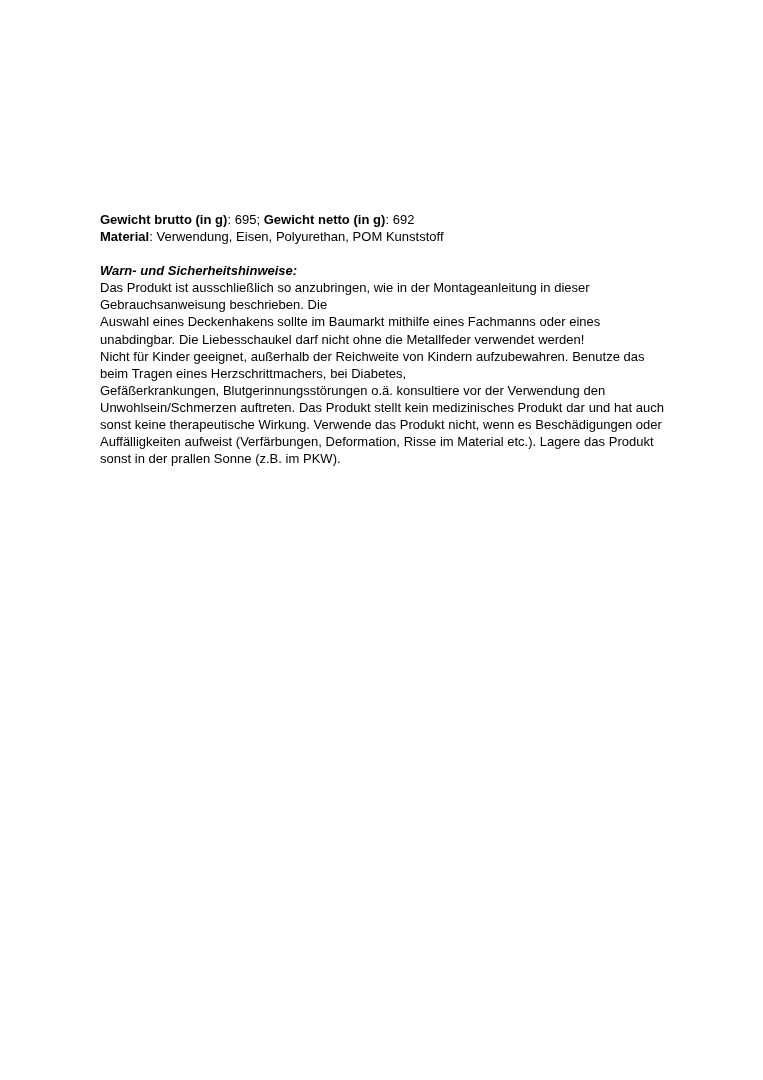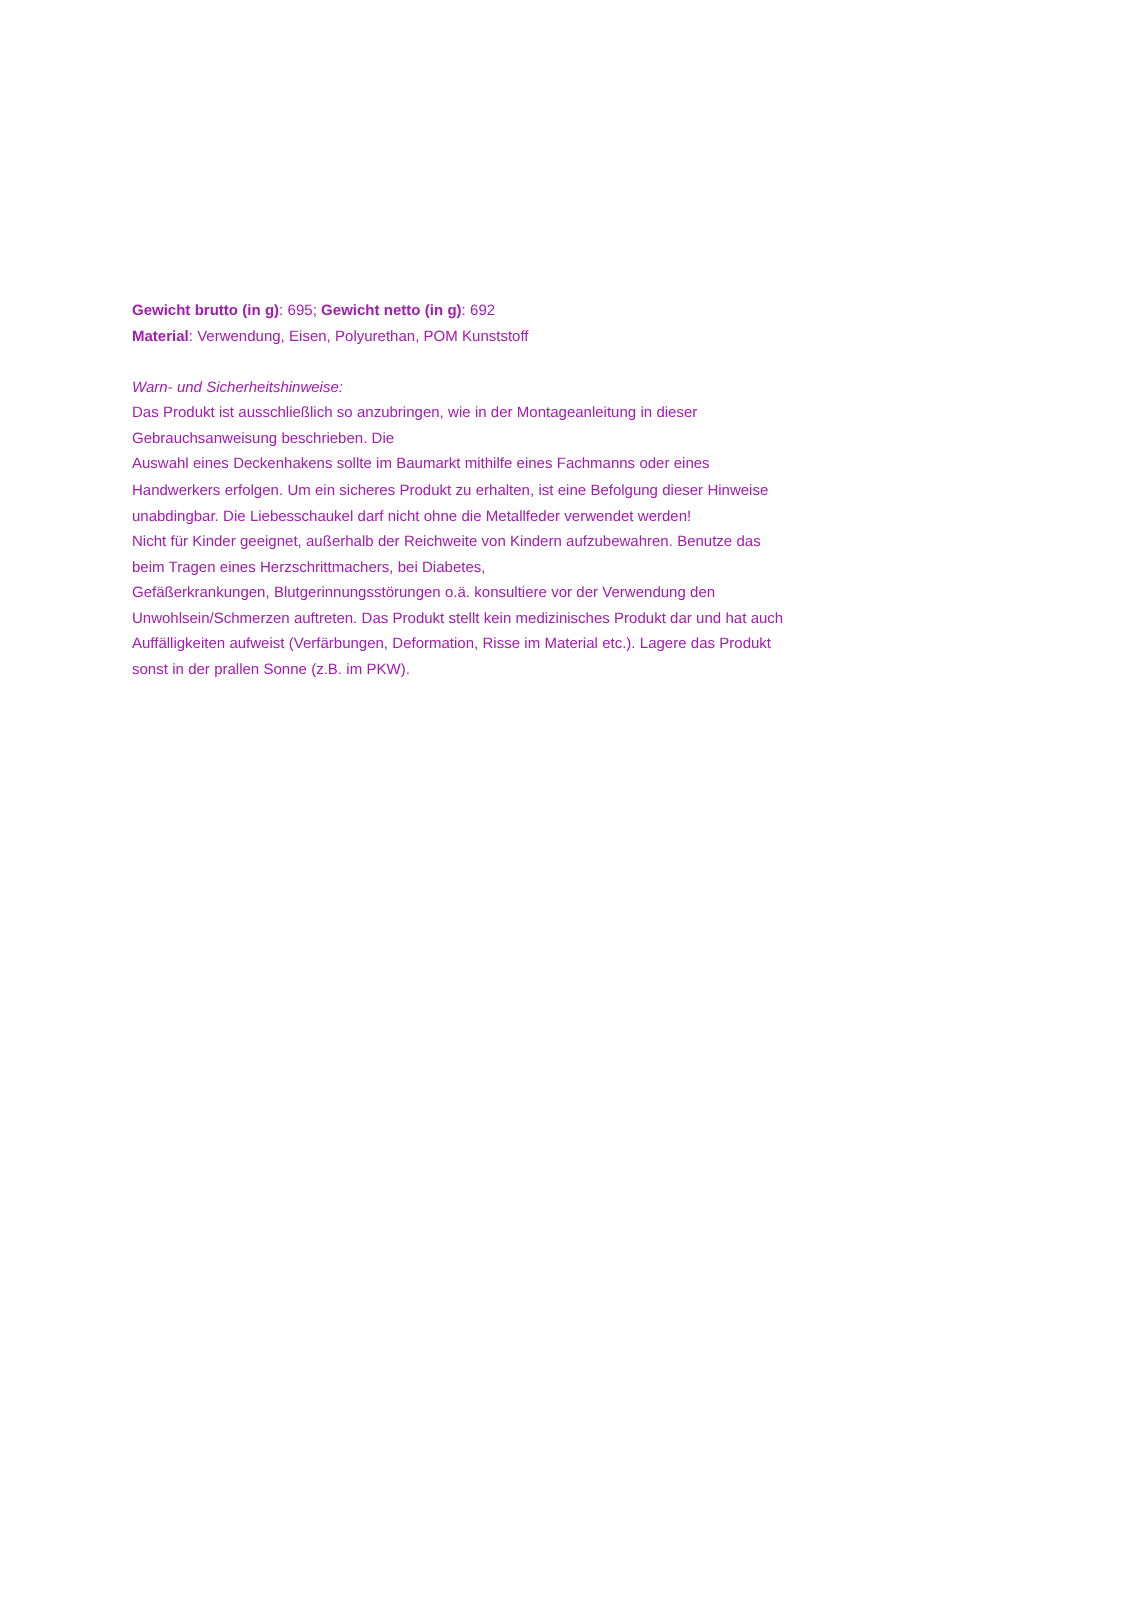--- a/index.html
+++ b/index.html
@@ -28,26 +28,26 @@
   }
 
   .text-block {
     position: absolute;
     left: 88px;
     top: 199px;
     width: 560px;
   }
 
   .para {
-    margin: 0;
-    font-size: 10px;
+    margin: 12px;
+    font-size: 13px;
     line-height: 17.1px;
     letter-spacing: 0.0px;
     word-spacing: 0.1px;
-    color: #a21caf;
+    color: #000000;
     white-space: normal;
   }
 
   .para + .para {
     margin-top: 0;
   }
 
   
   .para.gap-before {
     margin-top: 17px;
@@ -56,21 +56,21 @@
   .line {
     display: block;
     white-space: pre;
   }
 
   .b {
     font-weight: bold;
   }
 
   .bi {
-    font-weight: normal;
+    font-weight: bold;
     font-style: italic;
   }
 </style>
 </head>
 <body>
 
 <div class="page">
 
   <div class="text-block">
 
@@ -78,25 +78,25 @@
       <span class="line"><span class="b">Gewicht brutto (in g)</span><span>: 695; </span><span class="b">Gewicht netto (in g)</span><span>: 692</span></span>
       <span class="line"><span class="b">Material</span><span>: Verwendung, Eisen, Polyurethan, POM Kunststoff</span></span>
     </p>
 
 
     <p class="para gap-before">
       <span class="line bi">Warn- und Sicherheitshinweise:</span>
       <span class="line">Das Produkt ist ausschließlich so anzubringen, wie in der Montageanleitung in dieser</span>
       <span class="line">Gebrauchsanweisung beschrieben. Die</span>
       <span class="line">Auswahl eines Deckenhakens sollte im Baumarkt mithilfe eines Fachmanns oder eines</span>
-      <span class="line">Handwerkers erfolgen. Um ein sicheres Produkt zu erhalten, ist eine Befolgung dieser Hinweise</span>
       <span class="line">unabdingbar. Die Liebesschaukel darf nicht ohne die Metallfeder verwendet werden!</span>
       <span class="line">Nicht für Kinder geeignet, außerhalb der Reichweite von Kindern aufzubewahren. Benutze das</span>
       <span class="line">beim Tragen eines Herzschrittmachers, bei Diabetes,</span>
       <span class="line">Gefäßerkrankungen, Blutgerinnungsstörungen o.ä. konsultiere vor der Verwendung den</span>
       <span class="line">Unwohlsein/Schmerzen auftreten. Das Produkt stellt kein medizinisches Produkt dar und hat auch</span>
+      <span class="line">sonst keine therapeutische Wirkung. Verwende das Produkt nicht, wenn es Beschädigungen oder</span>
       <span class="line">Auffälligkeiten aufweist (Verfärbungen, Deformation, Risse im Material etc.). Lagere das Produkt</span>
       <span class="line">sonst in der prallen Sonne (z.B. im PKW).</span>
     </p>
 
   </div>
 
 </div>
 
 </body></html>

